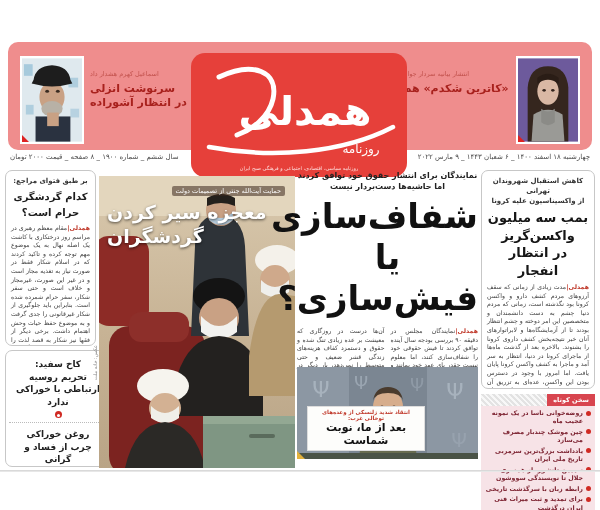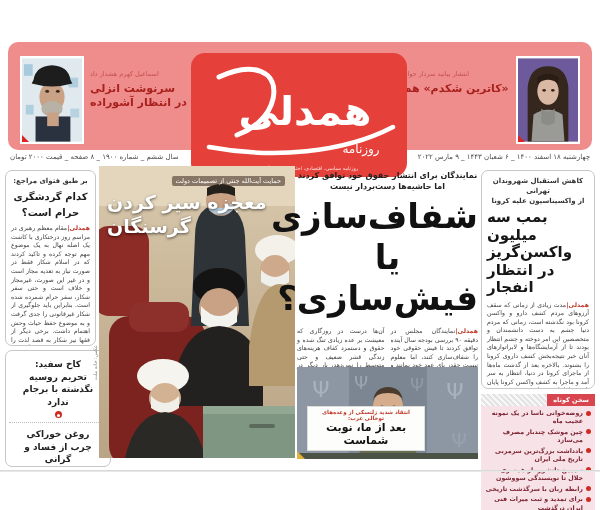--- a/index.html
+++ b/index.html
@@ -57,33 +57,33 @@
     overflow:hidden; background:#8c97a3; }
   .zphoto svg { display:block; width:100%; height:100%; }
   .zcaption { position:absolute; left:10px; bottom:8px; width:118px; background:#fdfdfb;
     border:1px solid #ddd; text-align:center; padding:2px 8px 3px; }
   .zcaption-kicker { font-size:5.5px; color:#c0392b; font-weight:bold; }
   .zcaption-title { font-size:11px; font-weight:900; color:#111; line-height:13px; }
   .ztri { position:absolute; left:0; bottom:0; width:0; height:0;
     border-bottom:8px solid #e2b13c; border-right:8px solid transparent; }
 
   
-  .center-photo { position:absolute; left:99px; top:166px; width:196px; height:292px; overflow:hidden; }
+  .center-photo { position:absolute; left:99px; top:176px; width:196px; height:292px; overflow:hidden; }
   .center-photo svg { display:block; width:100%; height:100%; }
   .cp-kicker { position:absolute; top:10px; right:10px; font-size:6.5px; color:#fff;
     background:rgba(60,40,30,.55); padding:1px 4px; border-radius:2px; }
   .cp-title { position:absolute; top:24px; right:8px; left:8px; text-align:left;
     font-size:19px; font-weight:900; color:#fff; line-height:24px;
     text-shadow:0 1px 3px rgba(0,0,0,.65); direction:rtl; }
   .photo-credit { position:absolute; left:92px; top:380px; font-size:5px; color:#888;
     transform:rotate(-90deg); transform-origin:left top; white-space:nowrap; }
 
   
   .vac-box { left:481px; top:170px; width:114px; height:219px; }
-  .vac-headline { font-size:15px; font-weight:900; color:#161616; text-align:left; line-height:17.5px; margin:3px 0 4px; }
+  .vac-headline { font-size:13px; font-weight:900; color:#161616; text-align:center; line-height:17.5px; margin:3px 0 4px; }
 
   
   .briefs { position:absolute; left:481px; top:394px; width:114px; }
   .briefs-header { height:12px; display:flex; direction:ltr;
     background:repeating-linear-gradient(45deg,#e3e3e3 0 2px,#f8f8f8 2px 4px); }
   .briefs-header-title { direction:rtl; background:#d8454f; color:#fff; font-size:6.5px;
     font-weight:bold; padding:1.5px 6px 0; margin-left:auto; }
   .briefs-list { background:#f7e3e7; padding:3px 4px 4px; }
   .brief-item { display:flex; gap:3px; align-items:flex-start; margin-bottom:2.5px; }
   .brief-bullet { flex:0 0 auto; width:5px; height:5px; border-radius:50%; background:#d02a23; margin-top:1.5px; }
@@ -167,21 +167,21 @@
       <div>حرام است؟</div>
     </div>
     <div class="bodytext"><span class="brand">همدلی|</span><span>مقام معظم رهبری در مراسم روز درختکاری با کاشت یک اصله نهال به یک موضوع مهم توجه کرده و تاکید کردند که در اسلام شکار فقط در صورت نیاز به تغذیه مجاز است و در غیر این صورت، غیرمجاز و خلاف است و حتی سفر شکار، سفر حرام شمرده شده است. بنابراین باید جلوگیری از شکار غیرقانونی را جدی گرفت و به موضوع حفظ حیات وحش اهتمام داشت. برخی دیگر از فقها نیز شکار به قصد لذت را حرام اعلام کرده‌اند. به گزارش مهر، تا سال ۹۸ برخی از آژانس‌های مسافرتی اقدام به برگزاری تورهای گردشگری شکار به خصوص برای گردشگران و شکارچیان خارجی می‌کردند.</span></div>
 
   </div>
 
   <div class="colbox" style="left:5px; top:350px; width:106px; height:117px; padding:2px 3px;">
     <div class="lbrief">
       <div class="lbrief-line">کاخ سفید:</div>
       <div class="lbrief-line">تحریم روسیه</div>
-      <div class="lbrief-line">نگذشته با برجام ندارد</div>
+      <div class="lbrief-line">ارتباطی با خوراکی ندارد</div>
       <span class="endmark"></span>
     </div>
     <div class="lbrief">
       <div class="lbrief-line">روغن خوراکی</div>
       <div class="lbrief-line">چرب از فساد و گرانی</div>
 
     </div>
 
   </div>
 
@@ -221,21 +221,21 @@
       <path d="M52 230 Q66 244 80 230 L80 242 Q66 252 52 242 Z" fill="#f0efe9"></path>
       <path d="M26 292 Q36 248 66 246 Q96 248 106 292 Z" fill="#2b2926"></path>
 
       <rect x="104" y="246" width="92" height="46" fill="#7f9683"></rect>
       <rect x="104" y="240" width="92" height="8" fill="#93a893"></rect>
       <rect x="150" y="258" width="26" height="4" rx="2" fill="#5a6b5c"></rect>
     </svg>
     <div class="cp-kicker">حمایت آیت‌الله جنتی از تصمیمات دولت</div>
     <div class="cp-title">
       <div>معجزه سیر کردن</div>
-      <div>گرسنگان</div>
+      <div>گردشگران</div>
     </div>
   </div>
   <div class="photo-credit">عکس: خانه ملت</div>
 
   <div class="main-block">
     <div class="main-kicker">
       <div>نمایندگان برای انتشار حقوق خود توافق کردند</div>
       <div>اما حاشیه‌ها دست‌بردار نیست</div>
     </div>
     <div class="main-headline">

